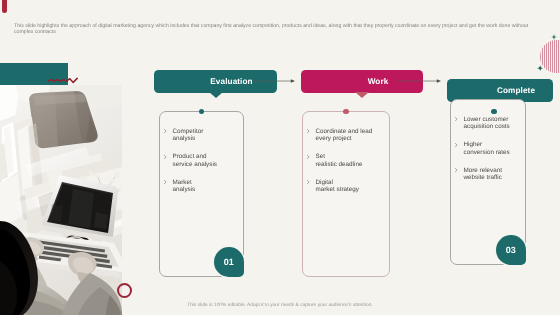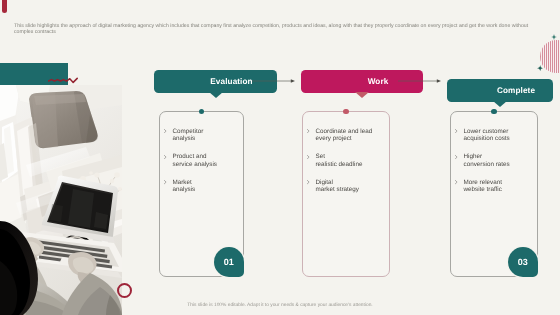--- a/index.html
+++ b/index.html
@@ -286,21 +286,21 @@
                 <path d="M0.45 0.5 L2.1 2.1 L0.45 3.7" fill="none" stroke="#6C6B66" stroke-width="0.55" stroke-linecap="square"></path>
               </svg></span><span>Digital
 market strategy</span></div>
         </div>
       </div>
       <div class="dot" style="left: 343.3px; top: 108.5px; background: rgb(194, 90, 104);"></div>
       <div class="lbl" style="left: 447px; top: 70px; width: 74px; background: rgb(29, 106, 106); margin-top: 9px;">
         <span>Complete</span>
         <span class="tri" style="border-top: 6.4px solid rgb(29, 106, 106);"></span>
       </div>
-      <div class="card" style="left: 450px; top: 111px; width: 88px; height: 166px; border-color: rgb(167, 167, 163);">
+      <div class="card" style="left: 450px; top: 99px; width: 76px; height: 166px; border-color: rgb(167, 167, 163);">
         <div class="items">
           <div class="item"><span class="chev"><svg viewBox="0 0 2.6 4.2" width="2.6" height="4.2">
                 <path d="M0.45 0.5 L2.1 2.1 L0.45 3.7" fill="none" stroke="#6C6B66" stroke-width="0.55" stroke-linecap="square"></path>
               </svg></span><span>Lower customer
 acquisition costs</span></div>
           <div class="item"><span class="chev"><svg viewBox="0 0 2.6 4.2" width="2.6" height="4.2">
                 <path d="M0.45 0.5 L2.1 2.1 L0.45 3.7" fill="none" stroke="#6C6B66" stroke-width="0.55" stroke-linecap="square"></path>
               </svg></span><span>Higher
 conversion rates</span></div>
           <div class="item"><span class="chev"><svg viewBox="0 0 2.6 4.2" width="2.6" height="4.2">

